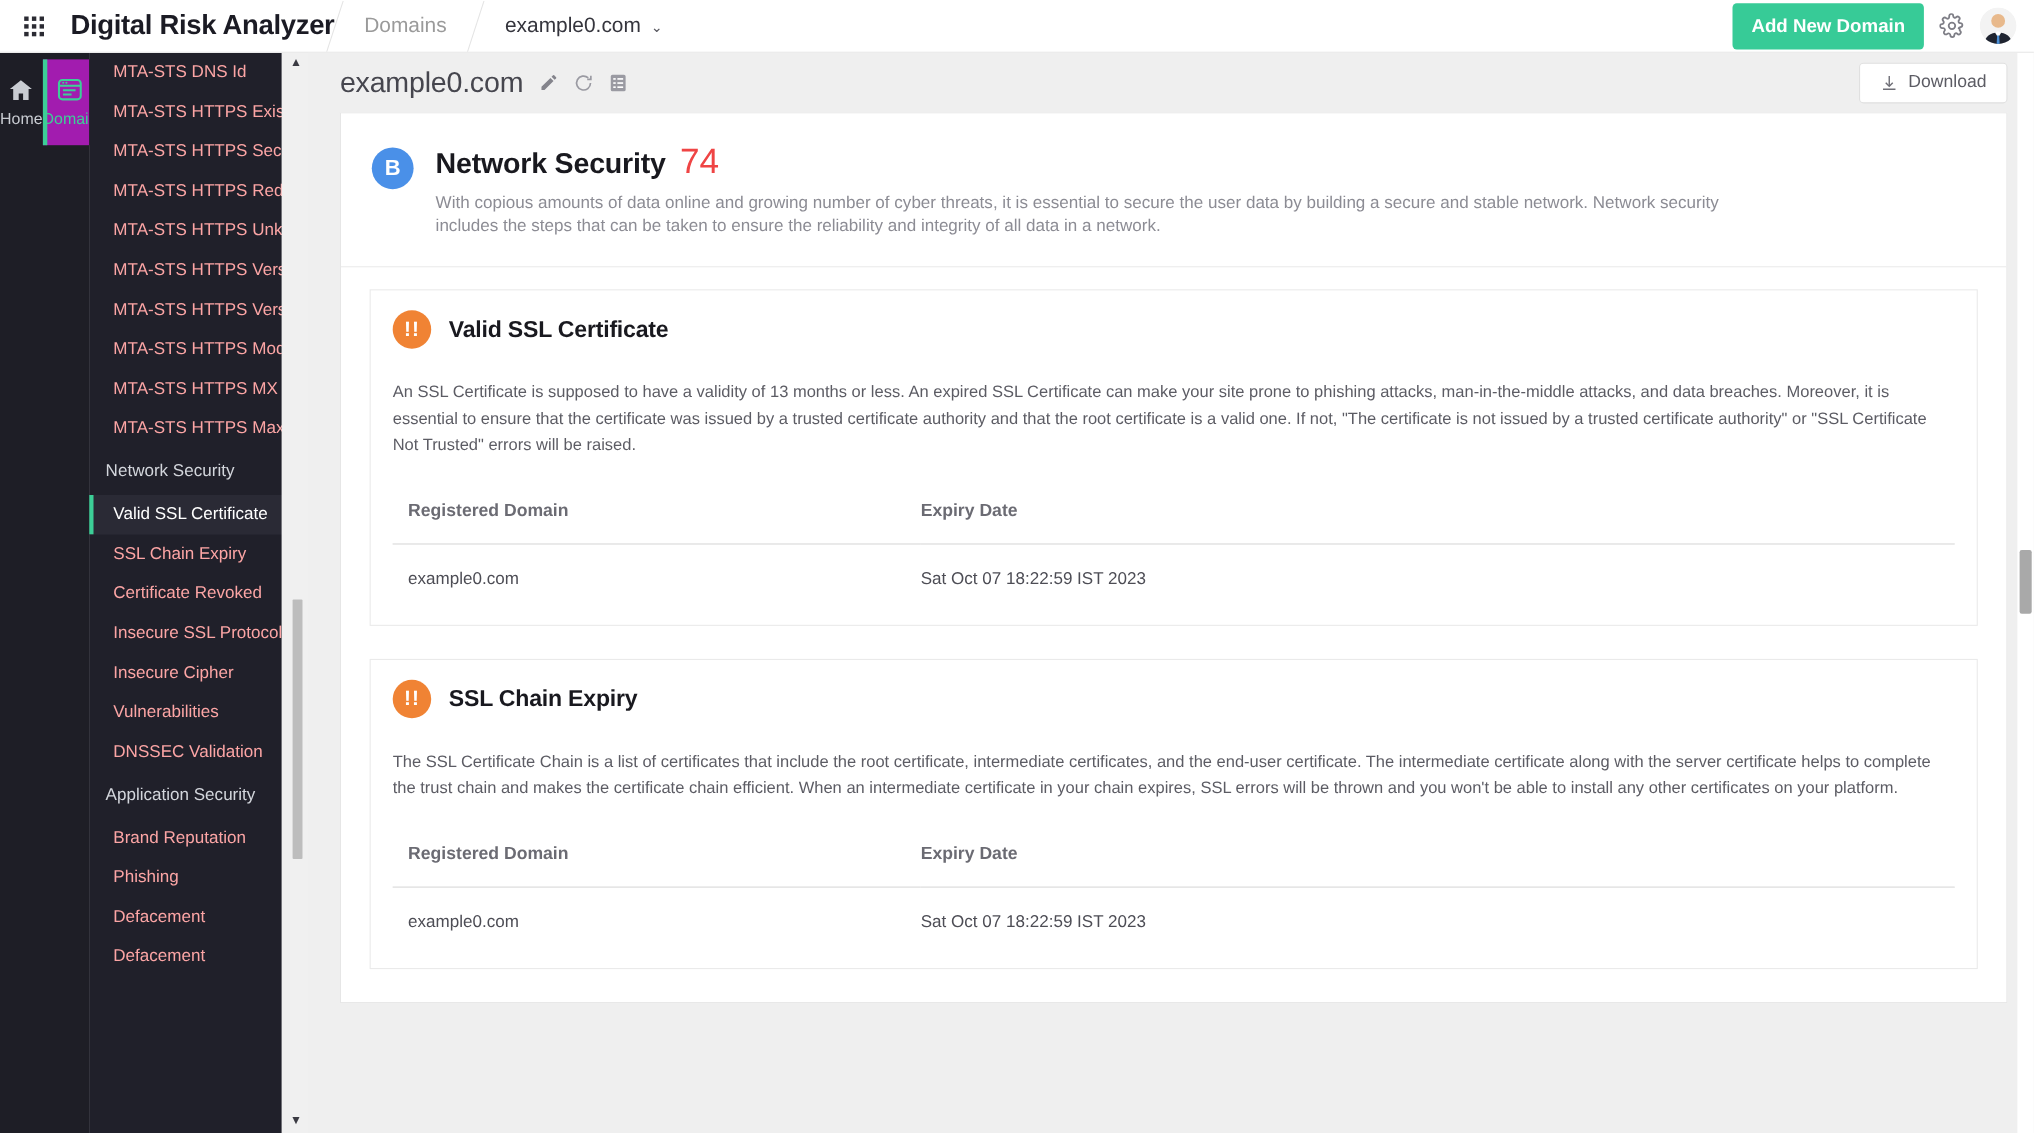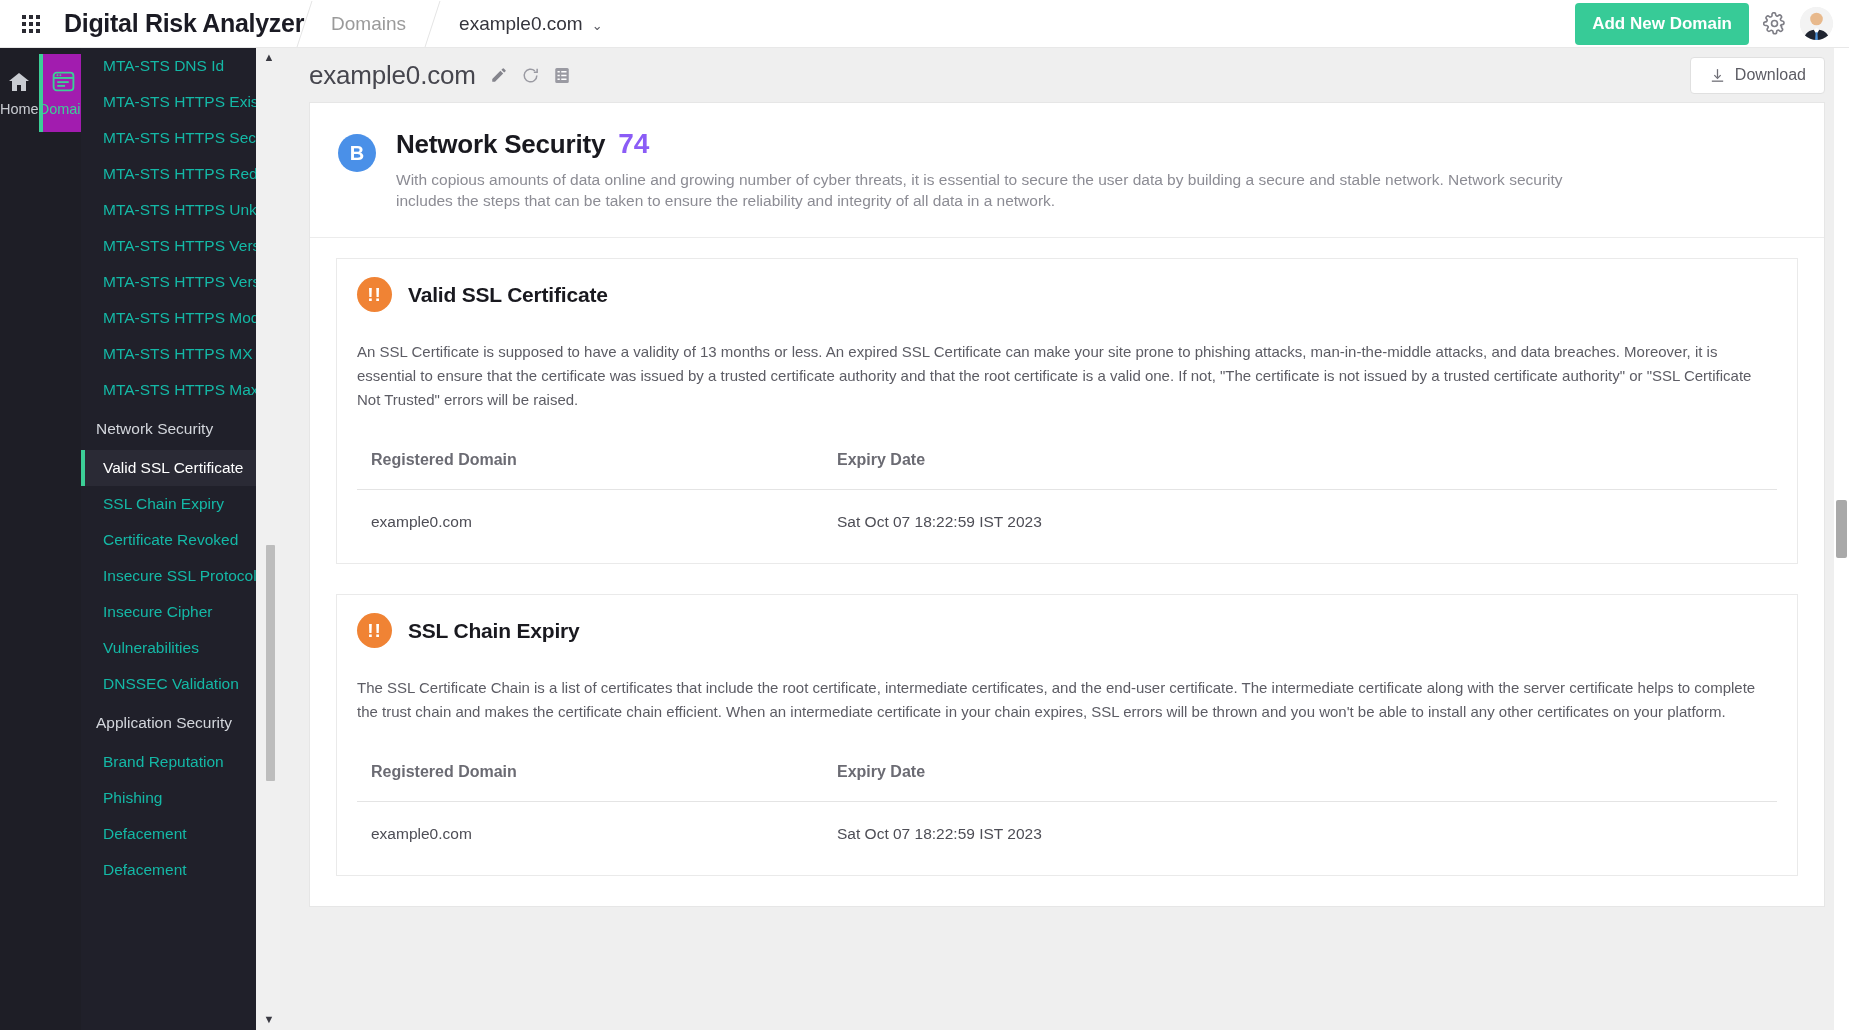--- a/index.html
+++ b/index.html
@@ -58,21 +58,21 @@
   }
   .rail-item svg { display: block; }
 
   
   .subnav {
     width: 199px; flex: 0 0 199px; background: #20202a; position: relative;
     overflow: hidden; padding-top: 0px;
   }
   .subnav-scroll { padding-bottom: 10px; }
   .nav-leaf {
-    font-size: 15.5px; color: #14b8a6; padding: 10px 0 10px 22px; cursor: pointer; line-height: 16px;
+    font-size: 15.5px; color: #fca5a5; padding: 10px 0 10px 22px; cursor: pointer; line-height: 16px;
     white-space: nowrap; overflow: hidden; text-overflow: ellipsis; position: relative;
   }
   .nav-leaf.selected { background: #2a2a35; color: #ffffff; }
   .nav-leaf.selected::before {
     content: ""; position: absolute; left: 0; top: 0; bottom: 0; width: 4px; background: #3ccf97;
   }
   .nav-group {
     font-size: 15.5px; color: #d3d6dc; padding: 12px 14px 12px 15px; cursor: pointer;
     display: flex; align-items: center; justify-content: space-between; white-space: nowrap;
   }
@@ -115,21 +115,21 @@
     display: flex; gap: 20px; padding: 25px 28px 26px 28px; align-items: flex-start;
     border-bottom: 1px solid #ececec;
   }
   .grade-badge {
     width: 38px; height: 38px; border-radius: 50%; background: #4a90e8; color: #ffffff;
     font-size: 20px; font-weight: bold; display: flex; align-items: center; justify-content: center;
     flex: 0 0 38px; margin-top: 6px;
   }
   .ov-title { display: flex; align-items: baseline; gap: 13px; }
   .ov-title h1 { font-size: 26px; color: #19191f; font-weight: bold; letter-spacing: -0.2px; }
-  .ov-score { font-size: 28px; color: #8b5cf6; font-weight: bold; }
+  .ov-score { font-size: 32px; color: #ef4444; font-weight: normal; }
   .ov-desc { margin-top: 9px; font-size: 15.5px; color: #8c8c94; line-height: 21px; max-width: 1170px; }
 
   .cards { padding: 20px 26px 0 26px; }
   .card {
     background: #ffffff; border: 1px solid #eaeaea; margin-bottom: 30px;
   }
   .card-head { display: flex; align-items: center; gap: 16px; padding: 18px 20px 12px 20px; }
   .warn-icon {
     width: 35px; height: 35px; border-radius: 50%; background: #f08334; color: #ffffff;
     display: flex; align-items: center; justify-content: center; font-size: 19px; font-weight: bold;

